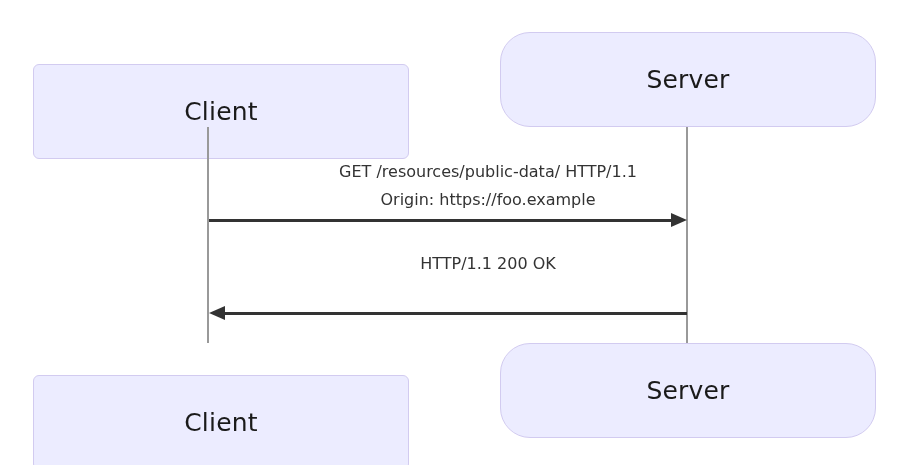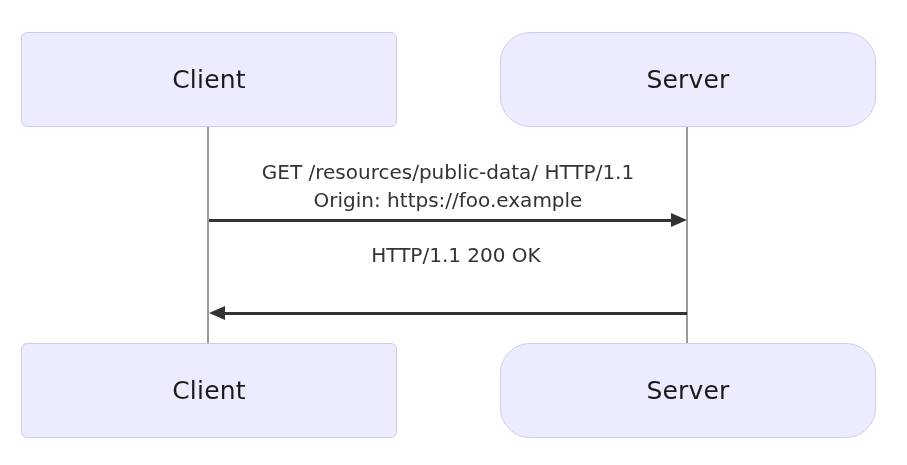--- a/index.html
+++ b/index.html
@@ -26,21 +26,21 @@
     border-radius: 6px;
     display: flex;
     align-items: center;
     justify-content: center;
   }
   .actor .actor-label {
     font-size: 25px;
     color: #1a1a1a;
     letter-spacing: 0.2px;
   }
-  .actor.client { left: 21px; }
+  .actor.client { left: 33px; margin-top: 32px; }
   .actor.server { left: 500px; border-radius: 30px; }
   .actor.top    { top: 32px; }
   .actor.bottom { top: 343px; }
 
   
   .lifeline {
     position: absolute;
     top: 127px;
     height: 216px;
     width: 2px;
@@ -48,27 +48,28 @@
   }
   .lifeline.client { left: 207px; }
   .lifeline.server { left: 686px; }
 
   
   .msg-text {
     position: absolute;
     left: 209px;
     width: 478px;
     text-align: center;
-    font-size: 20px;
+    font-size: 16px;
     line-height: 28px;
     color: #333333;
     white-space: nowrap;
+    padding-left: 40px;
   }
   .msg-text.m1 { top: 158px; }
-  .msg-text.m2 { top: 241px; margin-left: 8px; }
+  .msg-text.m2 { top: 250px; }
 
   
   .msg-arrow {
     position: absolute;
     left: 209px;
     width: 478px;
     height: 14px;
   }
   .msg-arrow.a1 { top: 213px; }
   .msg-arrow.a2 { top: 306px; }

